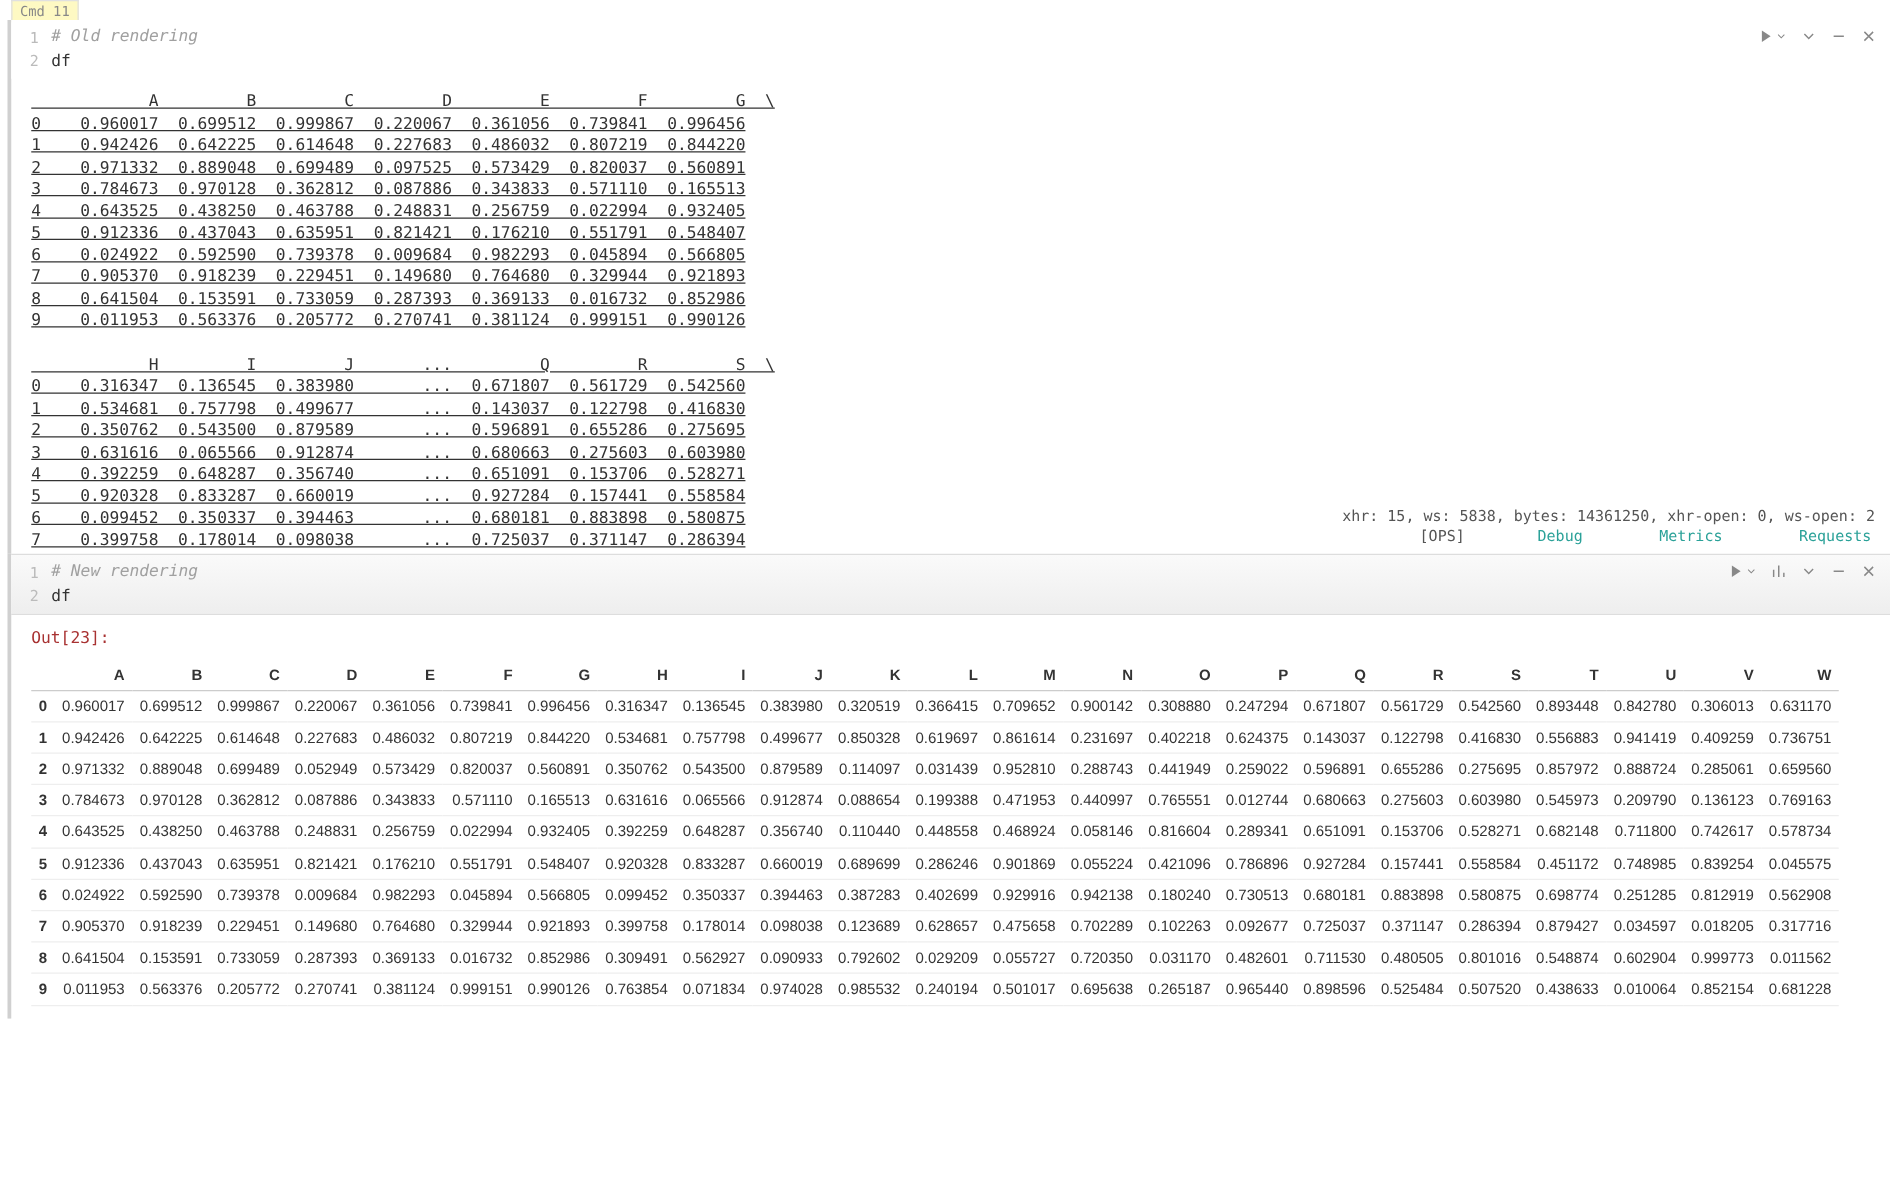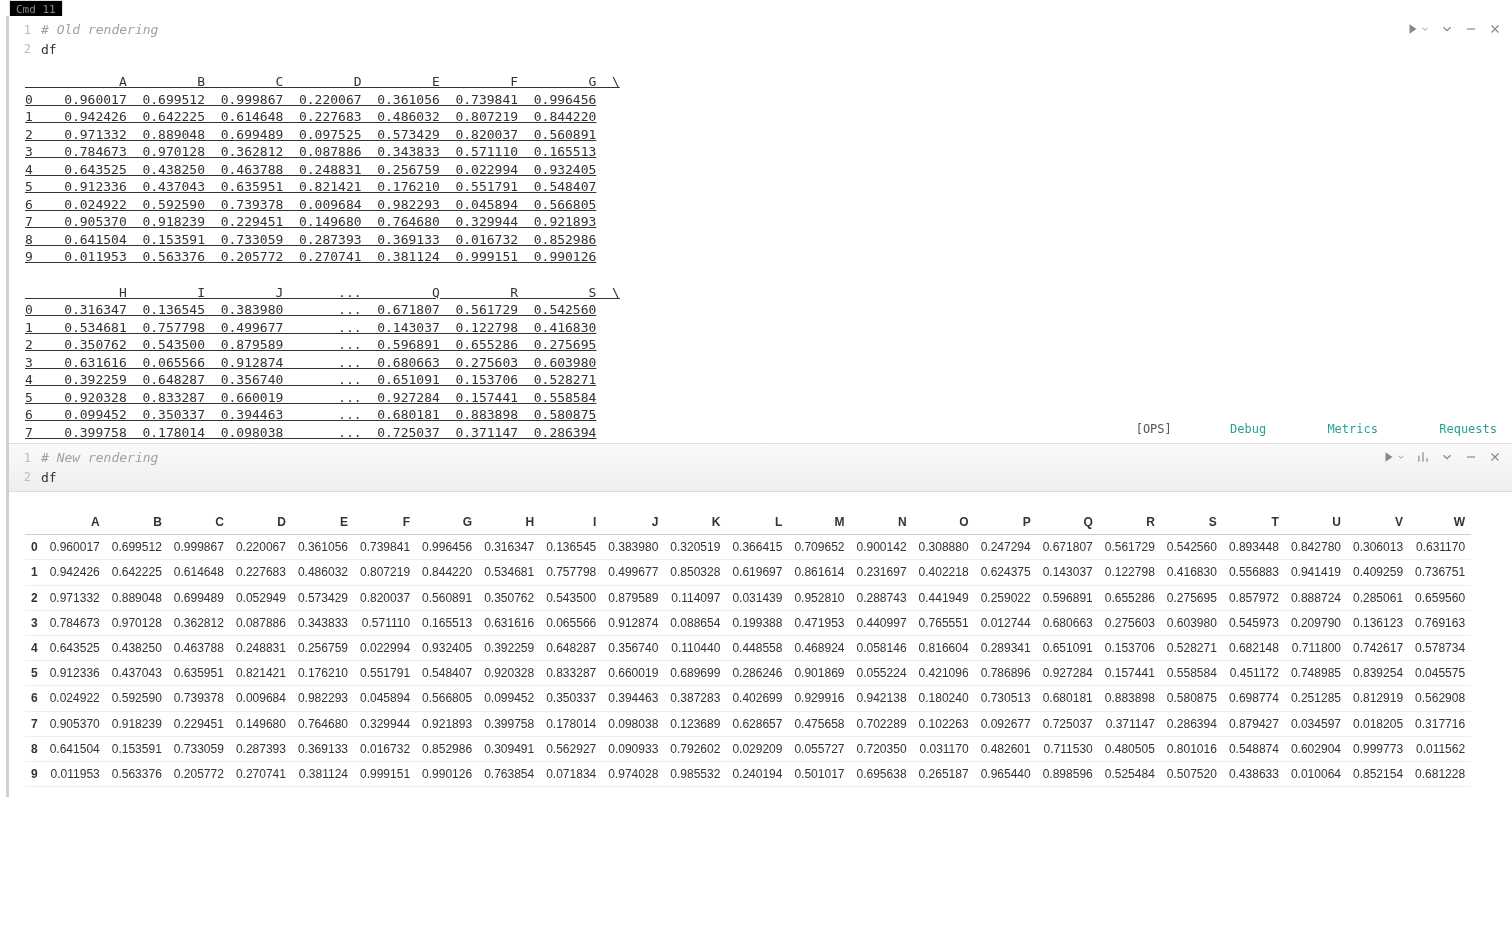--- a/index.html
+++ b/index.html
@@ -1,18 +1,18 @@
 <!DOCTYPE html>
 <html><head>
 <meta charset="utf-8">
 <style>
 * { margin: 0; padding: 0; box-sizing: border-box; }
 body { font-family: -apple-system, BlinkMacSystemFont, "Segoe UI", sans-serif; font-size: 12px; background: #fff; color: #333; width: 1512px; }
 .cell-wrapper { border-left: 3px solid #d0d0d0; margin-left: 6px; position: relative; }
-.cmd-label { position: absolute; top: -16px; left: 0; font-size: 11px; color: #888; padding: 2px 6px; background: #000000; border: 1px solid #e0e0e0; border-bottom: none; font-family: Menlo, Monaco, monospace; }
+.cmd-label { position: absolute; top: -16px; left: 0; font-size: 11px; color: #888; padding: 2px 6px; background: #fef9c3; border: 1px solid #e0e0e0; border-bottom: none; font-family: Menlo, Monaco, monospace; }
 .notebook { padding-top: 16px; }
 .code-area { background: #fff; padding: 4px 0; position: relative; }
 .code-line { display: flex; align-items: center; font-family: Menlo, Monaco, monospace; font-size: 13px; line-height: 1.5; }
 .gutter { width: 32px; text-align: right; padding-right: 10px; color: #bbb; font-size: 12px; user-select: none; }
 .code-text { white-space: pre; }
 .comment { color: #a0a0a0; font-style: italic; }
 .ident { color: #333; }
 .toolbar { position: absolute; right: 8px; top: 4px; display: flex; gap: 6px; align-items: center; color: #888; }
 .toolbar svg { width: 14px; height: 14px; stroke: #888; fill: none; stroke-width: 2; }
 .toolbar .icon-btn { cursor: pointer; padding: 2px; display: inline-flex; }
@@ -94,20 +94,21 @@
 1    0.534681  0.757798  0.499677       ...  0.143037  0.122798  0.416830
 2    0.350762  0.543500  0.879589       ...  0.596891  0.655286  0.275695
 3    0.631616  0.065566  0.912874       ...  0.680663  0.275603  0.603980
 4    0.392259  0.648287  0.356740       ...  0.651091  0.153706  0.528271
 5    0.920328  0.833287  0.660019       ...  0.927284  0.157441  0.558584
 6    0.099452  0.350337  0.394463       ...  0.680181  0.883898  0.580875
 7    0.399758  0.178014  0.098038       ...  0.725037  0.371147  0.286394
 </pre>
 
       <div class="debug-panel">
+        <div>xhr: 15, ws: 5838, bytes: 14361250, xhr-open: 0, ws-open: 2</div>
         <div>
           <span>[OPS]</span>
           <span id="debug-links"> <a href="#">Debug</a> <a href="#">Metrics</a> <a href="#">Requests</a></span>
         </div>
       </div>
     </div>
   </div>
 
   <div class="cell-wrapper" style="margin-top:0">
     <div class="code-area cell2-header">
@@ -147,20 +148,21 @@
             <div class="code-text comment"># New rendering</div>
           </div>
           <div class="code-line">
             <div class="gutter">2</div>
             <div class="code-text ident">df</div>
           </div>
         </div>
     </div>
 
     <div class="output-area">
+      <div class="output-label">Out[23]:</div>
       <table class="html-table" id="new-table">
           <thead>
             <tr>
               <th></th>
               <th>A</th>
               <th>B</th>
               <th>C</th>
               <th>D</th>
               <th>E</th>
               <th>F</th>

